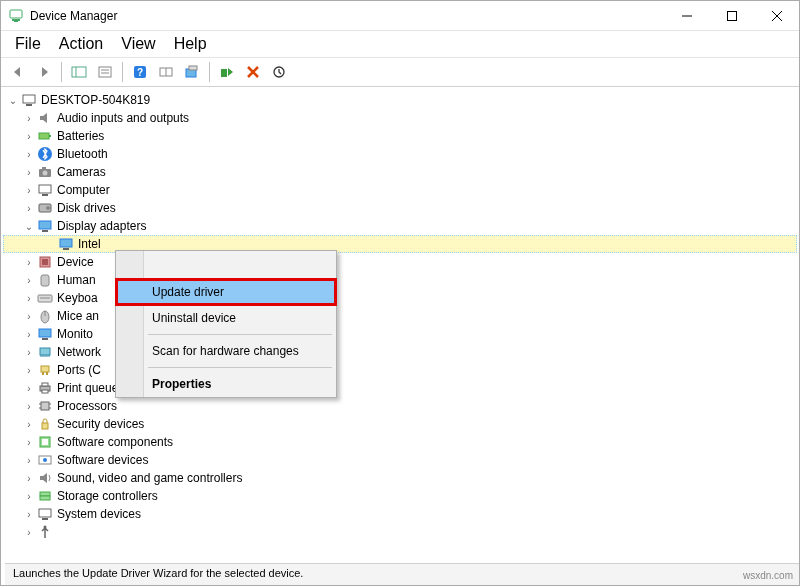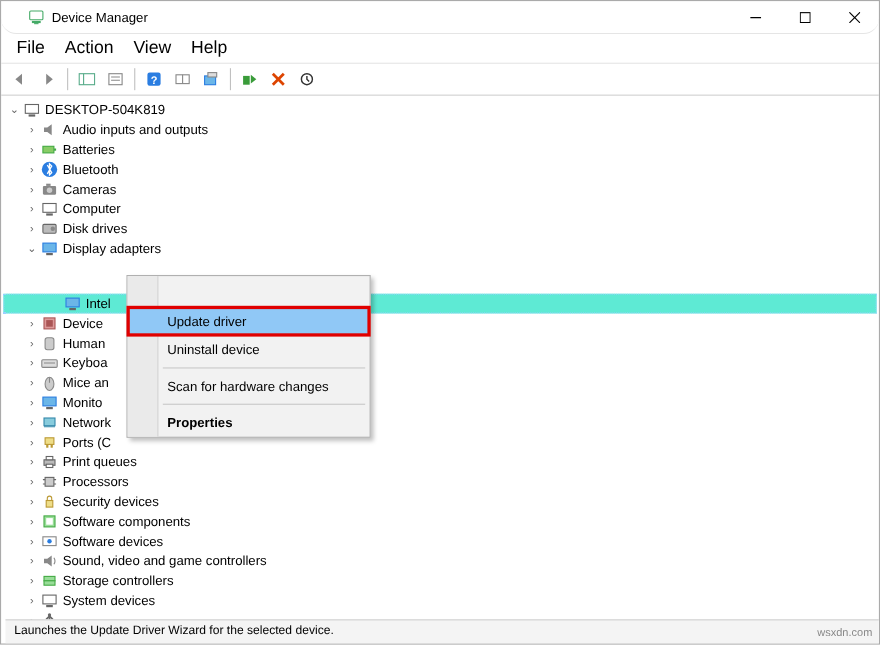--- a/index.html
+++ b/index.html
@@ -1,34 +1,34 @@
 <!DOCTYPE html>
 <html><head>
 <meta charset="utf-8">
 <style>
 * { box-sizing: border-box; margin: 0; padding: 0; }
 body { font-family: "Segoe UI", Tahoma, sans-serif; font-size: 12px; background: #fff; color: #000; width: 800px; height: 586px; overflow: hidden; position: relative; border: 1px solid #aaa; }
-.titlebar { display: flex; align-items: center; height: 30px; padding: 0 0 0 24px; border-bottom: 1px solid #e5e5e5; border-radius: 14px; }
+.titlebar { display: flex; align-items: center; height: 30px; padding: 0 0 0 7px; border-bottom: 1px solid #e5e5e5; }
 .titlebar .app-icon { width: 16px; height: 16px; margin-right: 6px; }
 .titlebar .title { flex: 1; font-size: 12px; }
 .win-btns { display: flex; }
 .win-btn { width: 45px; height: 30px; display: flex; align-items: center; justify-content: center; }
 .menubar { display: flex; gap: 2px; padding: 2px 6px; border-bottom: 1px solid #e5e5e5; font-size: 16px; }
 .menubar .menu-item { padding: 2px 8px; }
 .toolbar { display: flex; align-items: center; gap: 2px; padding: 3px 5px; border-bottom: 1px solid #d0d0d0; }
 .toolbar .tbtn { width: 24px; height: 22px; display: flex; align-items: center; justify-content: center; border: 1px solid transparent; }
 .toolbar .sep { width: 1px; height: 20px; background: #c0c0c0; margin: 0 3px; }
 .tree { padding: 4px 2px; height: 490px; overflow: auto; position: relative; }
 .tree-row { display: flex; align-items: center; height: 18px; white-space: nowrap; position: relative; }
 .expander { width: 12px; height: 12px; display: flex; align-items: center; justify-content: center; color: #666; font-size: 10px; }
 .node-icon { width: 16px; height: 16px; margin: 0 4px 0 2px; display: flex; align-items: center; justify-content: center; }
 .indent0 { padding-left: 4px; }
 .indent1 { padding-left: 20px; }
 .indent2 { padding-left: 40px; }
-.selected { background: #5eead4; border: 1px dotted #99d1ff; margin-top: 32px; }
+.selected { background: #fef9c3; border: 1px dotted #99d1ff; }
 .context-menu { position: absolute; left: 114px; top: 249px; width: 222px; background: #f2f2f2; border: 1px solid #b0b0b0; box-shadow: 3px 3px 4px rgba(0,0,0,.25); z-index: 50; }
 .context-menu .gutter { position: absolute; left: 0; top: 0; bottom: 0; width: 28px; background: #eaeaea; border-right: 1px solid #d4d4d4; }
 .ctx-item { position: relative; padding: 6px 12px 6px 36px; font-size: 12px; }
 .ctx-item.highlight { background: #90c8f6; outline: 3px solid #e00000; outline-offset: -2px; margin-top: 28px; }
 .ctx-sep { height: 1px; margin: 3px 4px 3px 32px; background: #c8c8c8; }
 .ctx-item.bold { font-weight: 600; }
 .statusbar { position: absolute; bottom: 0; left: 4px; right: 0; height: 22px; padding: 3px 8px; border-top: 1px solid #d0d0d0; font-size: 11px; background: #f4f4f4; }
 .watermark { position: absolute; right: 6px; bottom: 4px; font-size: 10px; color: #888; z-index: 60; text-align: center; }
 svg { display: block; }
 </style>

